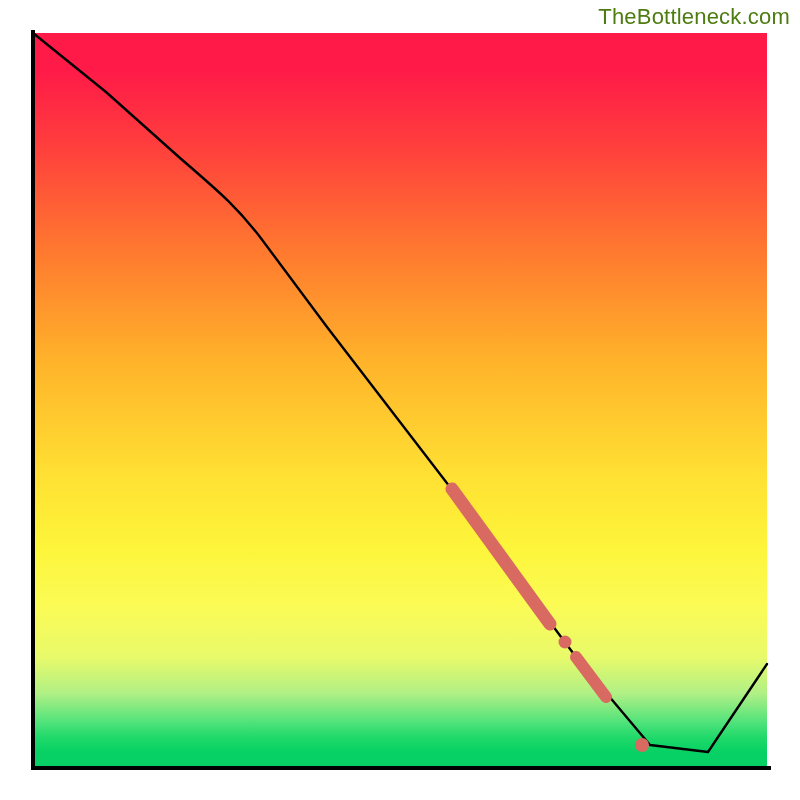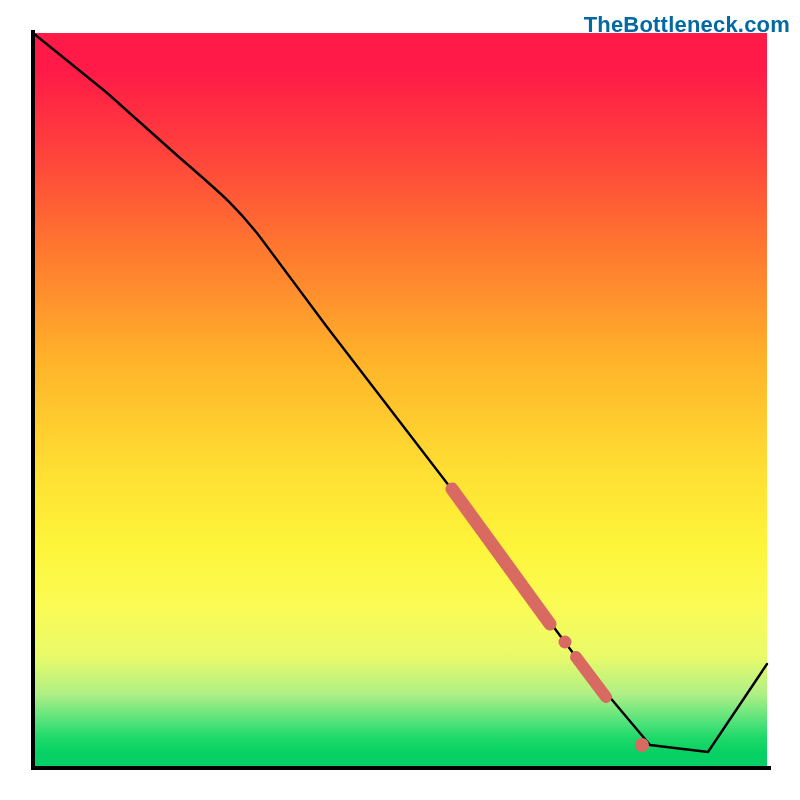--- a/index.html
+++ b/index.html
@@ -58,26 +58,26 @@
   svg.curve {
     position: absolute;
     left: 33px;
     top: 33px;
     width: 734px;
     height: 734px;
     overflow: visible;
   }
   .watermark {
     position: absolute;
-    top: 12px;
+    top: 4px;
     right: 10px;
     font-family: Arial, Helvetica, sans-serif;
     font-size: 22px;
-    font-weight: 700;
-    color: #0369a1;
+    font-weight: 400;
+    color: #4d7c0f;
     letter-spacing: 0.2px;
   }
 </style>
 </head>
 <body>
 
 <div class="chart-container">
 
   <div class="gradient-bg"></div>
 

